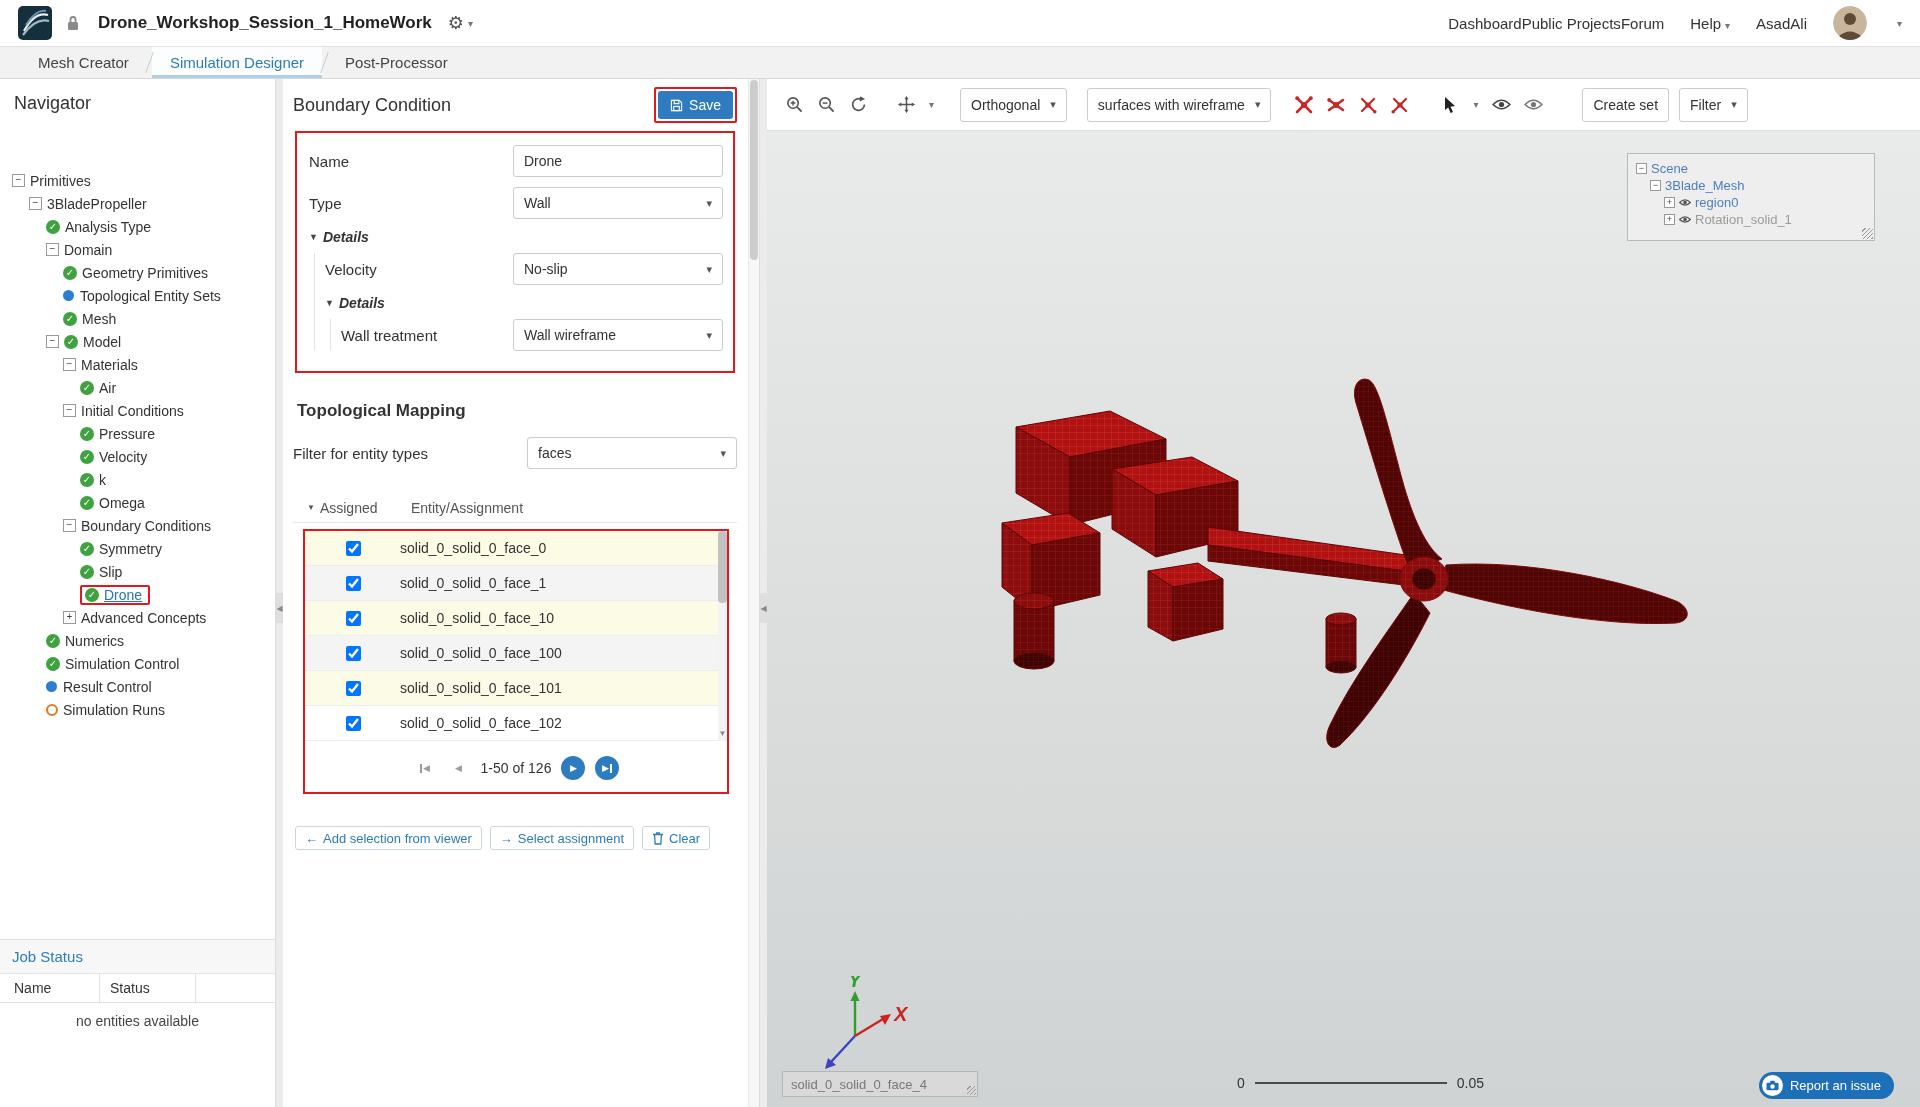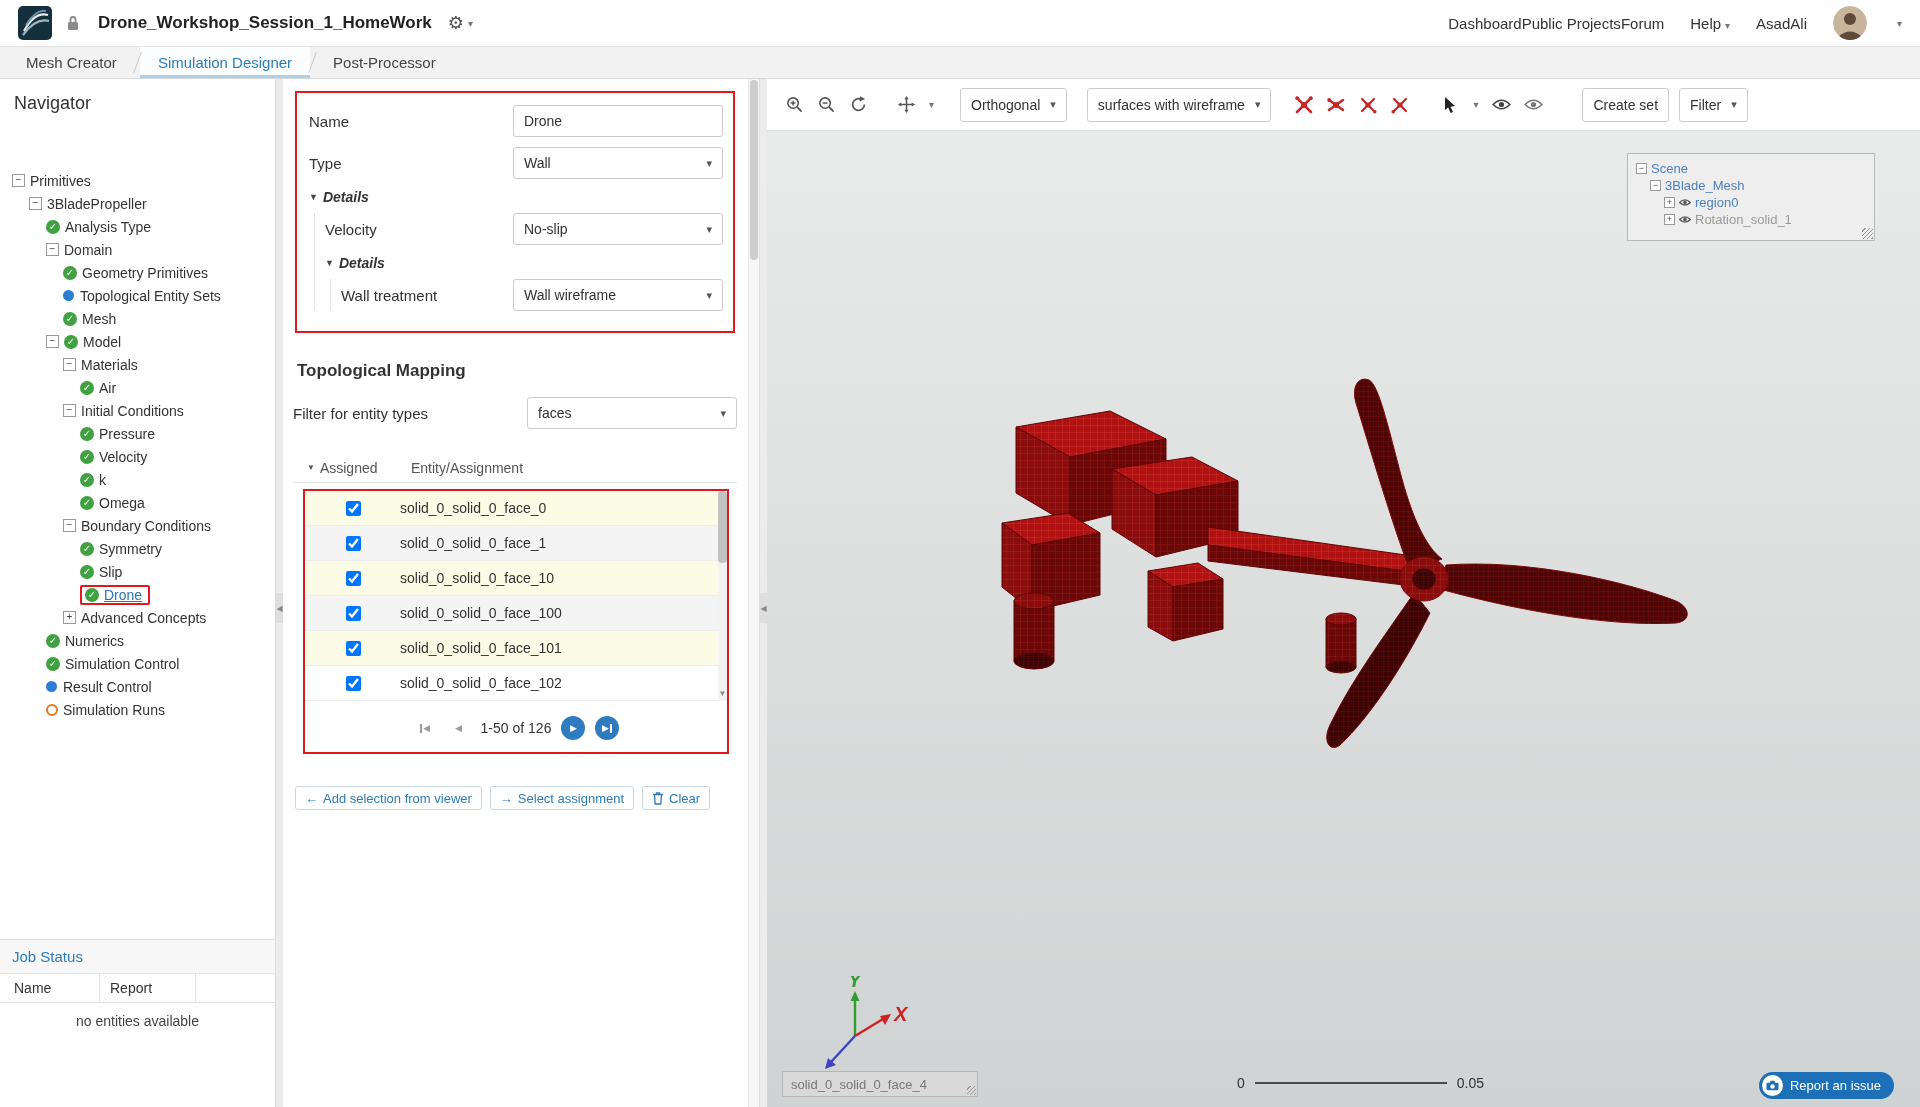--- a/index.html
+++ b/index.html
@@ -12,21 +12,21 @@
   .logo{width:34px;height:34px;flex:0 0 auto;}
   .lock{margin-left:14px;display:flex;align-items:center;}
   .proj-title{margin-left:18px;font-weight:bold;font-size:17px;color:#222;}
   .gear{margin-left:16px;color:#555;font-size:18px;line-height:1;}
   .caret{color:#777;font-size:10px;margin-left:4px;}
   .top-right{margin-left:auto;display:flex;align-items:center;gap:26px;font-size:15px;color:#333;}
   .top-link{cursor:pointer;}
   .avatar{width:34px;height:34px;border-radius:50%;overflow:hidden;flex:0 0 auto;}
 
   
-  .tabbar{height:32px;background:#f2f2f2;border-bottom:1px solid #d8d8d8;display:flex;align-items:stretch;padding-left:8px;}
+  .tabbar{height:32px;background:#f2f2f2;border-bottom:1px solid #d8d8d8;display:flex;align-items:stretch;padding-left:20px;}
   .tab{padding:0 18px;display:flex;align-items:center;font-size:15px;color:#444;cursor:pointer;}
   .tab.active{color:#2b7cb9;background:#fbfdfe;box-shadow:inset 0 -3px 0 #aecfe8;}
   .tab-sep{width:1px;background:#c9c9c9;transform:skewX(-20deg);margin:5px 2px;}
 
   
   .main{display:flex;height:1028px;}
   .splitter{width:7px;background:#ececec;position:relative;flex:0 0 auto;}
   .collapse-handle{position:absolute;top:50%;left:0;width:7px;height:30px;background:#dedede;color:#888;
                    font-size:8px;display:flex;align-items:center;justify-content:center;}
 
@@ -338,32 +338,47 @@
             <span class="plain-wrap">
               <span class="st-circle"></span>
               <span class="tree-label">Simulation Runs</span>
             </span>
           </div>
         </div>
       <div class="job-status">
         <div class="js-title">Job Status</div>
         <div class="js-cols">
           <span class="js-col js-col1">Name</span>
-          <span class="js-col js-col2">Report</span>
+          <span class="js-col js-col2">Status</span>
         </div>
         <div class="js-empty">no entities available</div>
       </div>
     </aside>
 
     <div class="splitter">
         <span class="collapse-handle">◀</span>
       </div>
 
     <section class="panel">
       <div class="panel-inner">
+        <div class="panel-header">
+          <h2 class="panel-title">Boundary Condition</h2>
+          <span class="save-outline">
+            <button class="save-btn">
+              <span style="display:flex;">
+                  <svg width="13" height="13" viewBox="0 0 14 14" fill="none" stroke="#fff" stroke-width="1.2">
+                    <path d="M1.5 1.5 H10 L12.5 4 V12.5 H1.5 Z"></path>
+                    <rect x="4" y="8" width="6" height="4.5"></rect>
+                    <rect x="4.5" y="1.5" width="5" height="3.5"></rect>
+                  </svg>
+                </span>
+              <span>Save</span>
+            </button>
+          </span>
+        </div>
 
         <div class="form-box red-box">
           <div class="frm-row">
             <span class="frm-label">Name</span>
             <input class="input" value="Drone" style="">
           </div>
           <div class="frm-row">
             <span class="frm-label">Type</span>
             <div class="select">
               <span>Wall</span>

